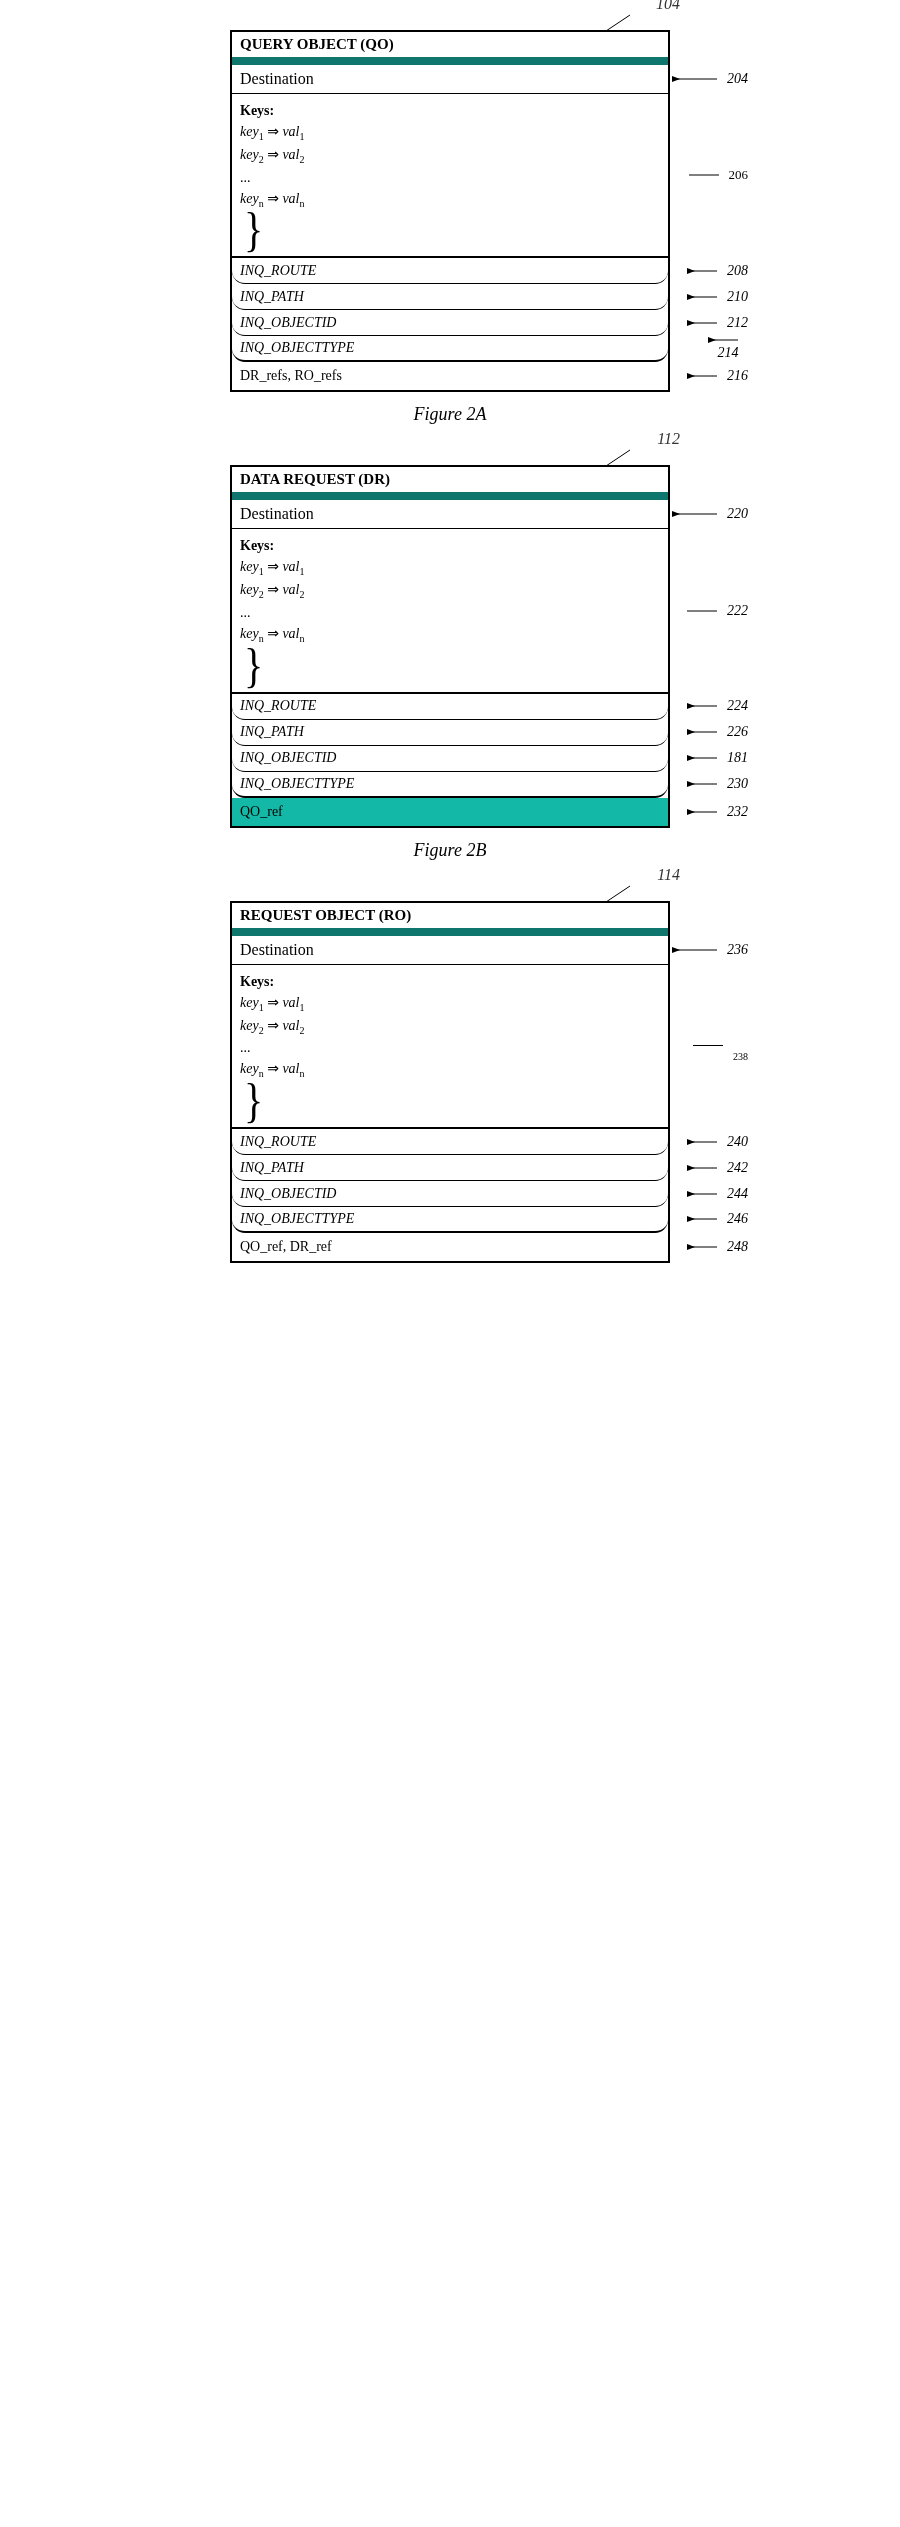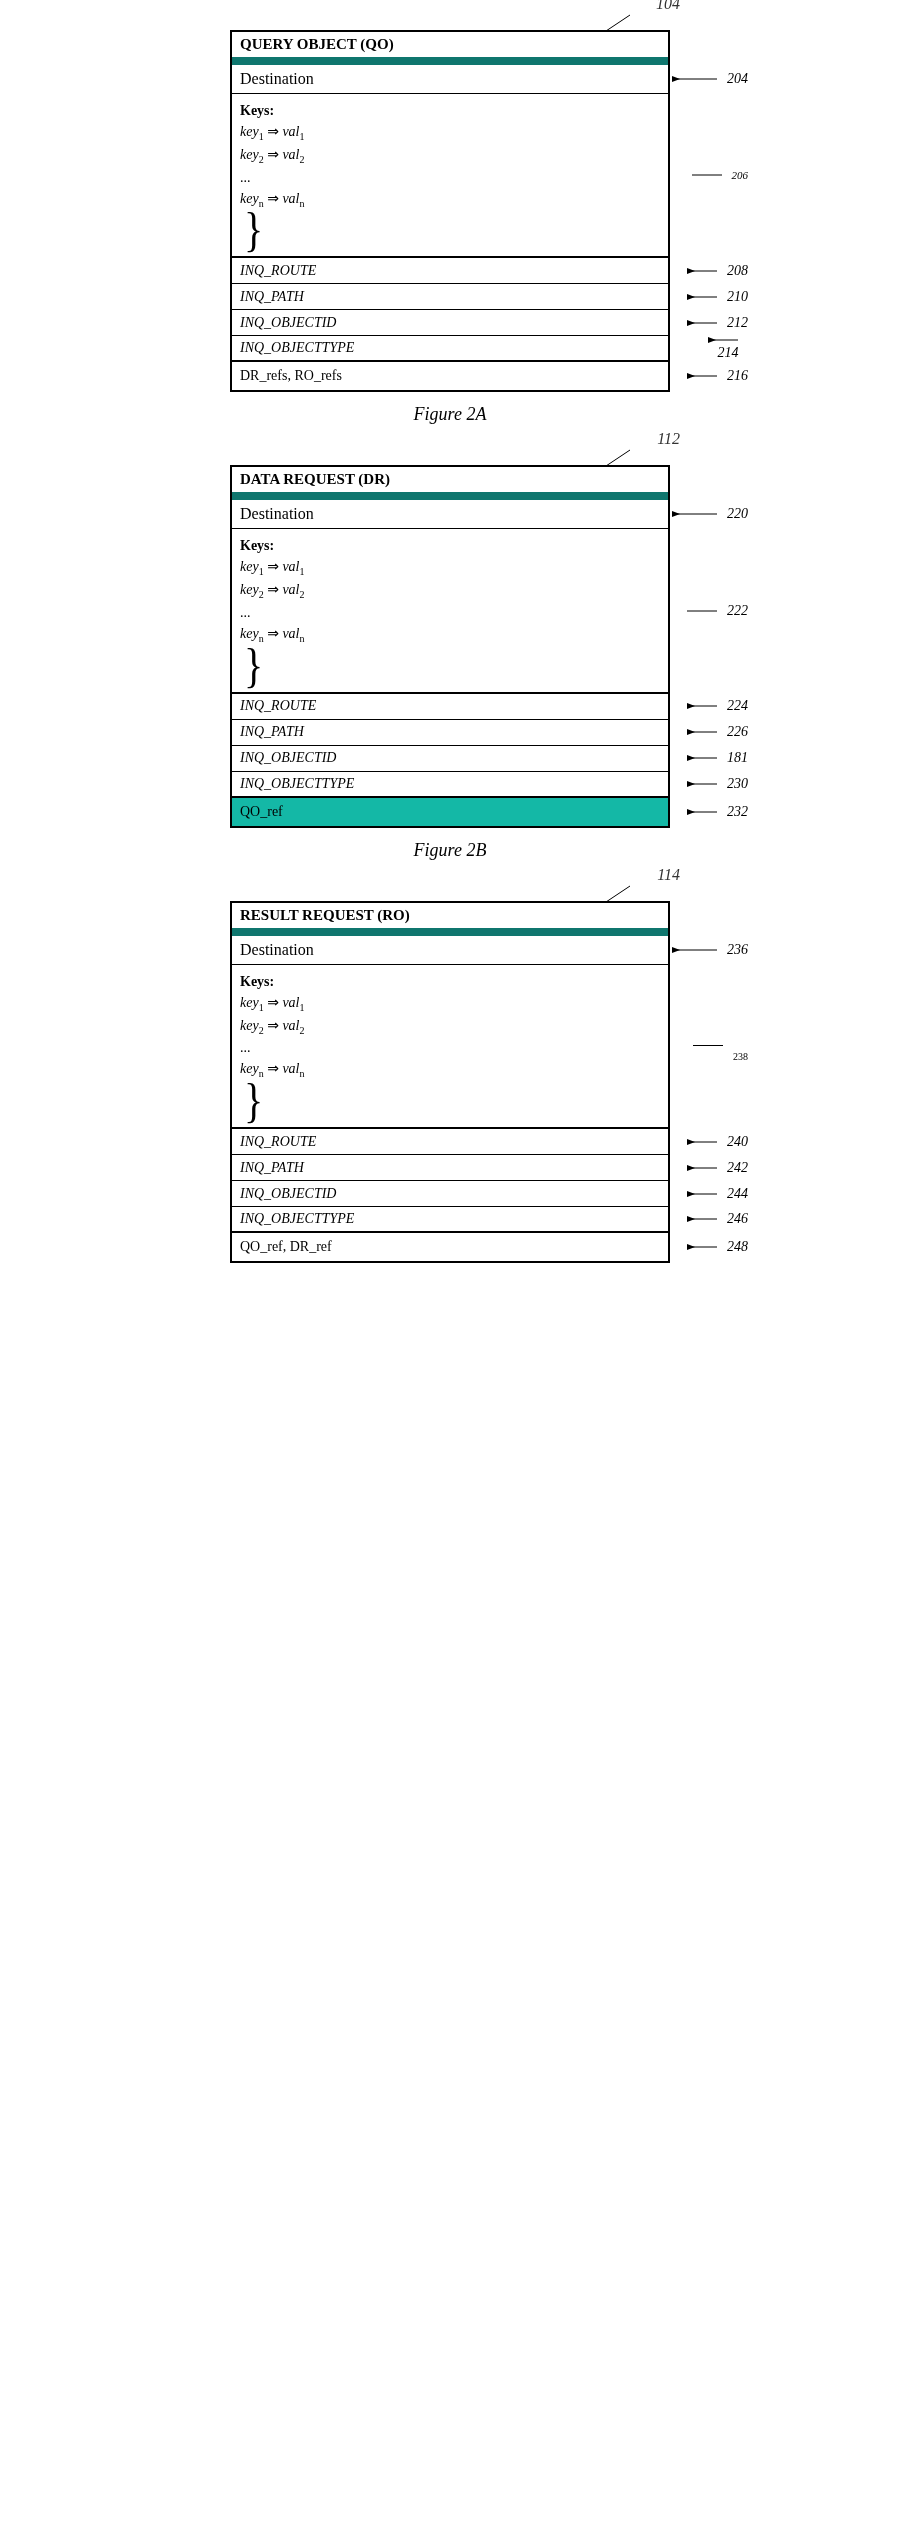--- a/index.html
+++ b/index.html
@@ -72,20 +72,21 @@
 
     .inq-row {
       border-bottom: 1px solid #000;
       padding: 4px 8px;
       font-style: italic;
       font-size: 14px;
       display: flex;
       align-items: center;
       position: relative;
       min-height: 26px;
+      border-radius: 13px;
     }
 
     
     .annot {
       position: absolute;
       font-style: italic;
       font-size: 14px;
       color: #333;
     }
 
@@ -137,21 +138,21 @@
             <div class="keys-row">...</div>
             <div class="keys-row"><em>key</em><sub>n</sub> ⇒ <em>val</em><sub>n</sub></div>
           </div>
           <div class="brace-right">}</div>
         </div>
 
         <div style="position:absolute;right:-80px;top:50%;transform:translateY(-50%);display:flex;align-items:center;">
           <svg width="40" height="10">
               <line x1="0" y1="5" x2="30" y2="5" stroke="#000" stroke-width="1"></line>
             </svg>
-          <span style="font-style:italic;font-size:11px;">206</span>
+          <span style="font-size:13px;">206</span>
         </div>
       </div>
 
       <div class="inq-row" style="position:relative;border-bottom:1px solid #000;padding:4px 8px;font-style:italic;font-size:14px;display:flex;align-items:center;min-height:26px;">
         <span>INQ_ROUTE</span>
         <div style="position:absolute;right:-80px;top:50%;transform:translateY(-50%);display:flex;align-items:center;">
           <svg width="40" height="10">
               <line x1="0" y1="5" x2="30" y2="5" stroke="#000" stroke-width="1"></line>
               <polygon points="0,2 8,5 0,8" fill="#000"></polygon>
             </svg>
@@ -304,21 +305,21 @@
 
 <div class="figure-section">
   <div class="diagram-wrapper">
     <div class="annot" style="position:absolute;top:-35px;right:-10px;font-style:italic;font-size:16px;">114</div>
     <svg style="position:absolute;top:-20px;right:30px;" width="50" height="30">
       <line x1="40" y1="5" x2="10" y2="25" stroke="#000" stroke-width="1"></line>
     </svg>
 
     <div class="diagram">
       <div class="diagram-title">
-        <span>RESULT REQUEST (RO)</span>
+        <span>REQUEST OBJECT (RO)</span>
       </div>
 
       <div style="position:relative;border-bottom:1px solid #000;padding:5px 8px;background:#fff;display:flex;align-items:center;">
         <span>Destination</span>
         <div style="position:absolute;right:-80px;top:50%;transform:translateY(-50%);display:flex;align-items:center;">
           <svg width="55" height="10">
               <line x1="0" y1="5" x2="45" y2="5" stroke="#000" stroke-width="1"></line>
               <polygon points="0,2 8,5 0,8" fill="#000"></polygon>
             </svg>
           <span style="font-style:italic;font-size:14px;">236</span>

